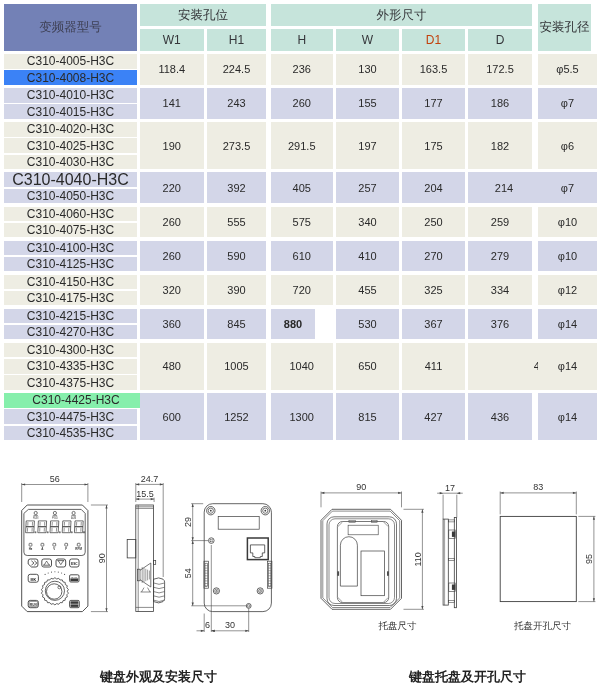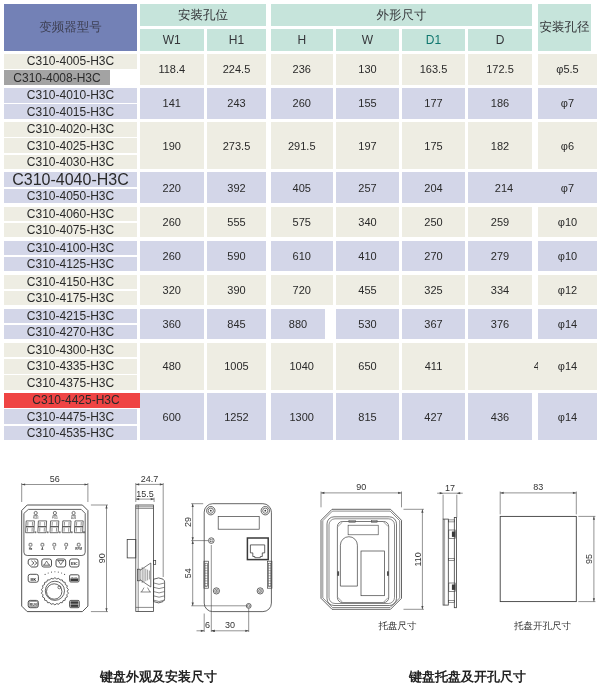--- a/index.html
+++ b/index.html
@@ -9,24 +9,24 @@
 </head>
 <body>
 <div style="position:absolute;left:4.0px;top:4.0px;width:133.0px;height:47.0px;background:#7381b6;display:flex;align-items:center;justify-content:center;font-size:12.5px;color:#3f4156;">变频器型号</div>
 <div style="position:absolute;left:140.0px;top:4.0px;width:126.0px;height:22.0px;background:#c6e4db;display:flex;align-items:center;justify-content:center;font-size:12.5px;color:#35363a;">安装孔位</div>
 <div style="position:absolute;left:271.0px;top:4.0px;width:261.0px;height:22.0px;background:#c6e4db;display:flex;align-items:center;justify-content:center;font-size:12.5px;color:#35363a;">外形尺寸</div>
 <div style="position:absolute;left:538.0px;top:4.0px;width:53px;height:47.0px;background:#c6e4db;display:flex;align-items:center;justify-content:center;font-size:12.5px;color:#35363a;">安装孔径</div>
 <div style="position:absolute;left:140.0px;top:29.0px;width:63.5px;height:22.0px;background:#c6e4db;display:flex;align-items:center;justify-content:center;font-size:12px;color:#35363a;">W1</div>
 <div style="position:absolute;left:207.0px;top:29.0px;width:59.0px;height:22.0px;background:#c6e4db;display:flex;align-items:center;justify-content:center;font-size:12px;color:#35363a;">H1</div>
 <div style="position:absolute;left:271.0px;top:29.0px;width:61.5px;height:22.0px;background:#c6e4db;display:flex;align-items:center;justify-content:center;font-size:12px;color:#35363a;">H</div>
 <div style="position:absolute;left:336.0px;top:29.0px;width:63.0px;height:22.0px;background:#c6e4db;display:flex;align-items:center;justify-content:center;font-size:12px;color:#35363a;">W</div>
-<div style="position:absolute;left:402.0px;top:29.0px;width:63.0px;height:22.0px;background:#c6e4db;display:flex;align-items:center;justify-content:center;font-size:12px;color:#0f766e;">D1</div>
+<div style="position:absolute;left:402.0px;top:29.0px;width:63.0px;height:22.0px;background:#c6e4db;display:flex;align-items:center;justify-content:center;font-size:12px;color:#c2410c;">D1</div>
 <div style="position:absolute;left:468.0px;top:29.0px;width:64.0px;height:22.0px;background:#c6e4db;display:flex;align-items:center;justify-content:center;font-size:12px;color:#35363a;">D</div>
 <div style="position:absolute;left:4.0px;top:54.0px;width:133.0px;height:14.6px;background:#eeede3;display:flex;align-items:center;justify-content:center;font-size:12px;color:#2a2a2a;">C310-4005-H3C</div>
-<div style="position:absolute;left:4.0px;top:70.3px;width:106px;height:14.6px;background:#a3a3a3;display:flex;align-items:center;justify-content:center;font-size:12px;color:#2a2a2a;">C310-4008-H3C</div>
+<div style="position:absolute;left:4.0px;top:70.3px;width:133.0px;height:14.6px;background:#3b82f6;display:flex;align-items:center;justify-content:center;font-size:12px;color:#2a2a2a;">C310-4008-H3C</div>
 <div style="position:absolute;left:140.0px;top:54.0px;width:63.5px;height:30.9px;background:#eeede3;display:flex;align-items:center;justify-content:center;font-size:11px;color:#2a2a2a;">118.4</div>
 <div style="position:absolute;left:207.0px;top:54.0px;width:59.0px;height:30.9px;background:#eeede3;display:flex;align-items:center;justify-content:center;font-size:11px;color:#2a2a2a;">224.5</div>
 <div style="position:absolute;left:271.0px;top:54.0px;width:61.5px;height:30.9px;background:#eeede3;display:flex;align-items:center;justify-content:center;font-size:11px;color:#2a2a2a;">236</div>
 <div style="position:absolute;left:336.0px;top:54.0px;width:63.0px;height:30.9px;background:#eeede3;display:flex;align-items:center;justify-content:center;font-size:11px;color:#2a2a2a;">130</div>
 <div style="position:absolute;left:402.0px;top:54.0px;width:63.0px;height:30.9px;background:#eeede3;display:flex;align-items:center;justify-content:center;font-size:11px;color:#2a2a2a;">163.5</div>
 <div style="position:absolute;left:468.0px;top:54.0px;width:64.0px;height:30.9px;background:#eeede3;display:flex;align-items:center;justify-content:center;font-size:11px;color:#2a2a2a;">172.5</div>
 <div style="position:absolute;left:538.0px;top:54.0px;width:59.0px;height:30.9px;background:#eeede3;display:flex;align-items:center;justify-content:center;font-size:11px;color:#2a2a2a;">φ5.5</div>
 <div style="position:absolute;left:4.0px;top:88.0px;width:133.0px;height:14.6px;background:#d3d6e8;display:flex;align-items:center;justify-content:center;font-size:12px;color:#2a2a2a;">C310-4010-H3C</div>
 <div style="position:absolute;left:4.0px;top:104.4px;width:133.0px;height:14.6px;background:#d3d6e8;display:flex;align-items:center;justify-content:center;font-size:12px;color:#2a2a2a;">C310-4015-H3C</div>
 <div style="position:absolute;left:140.0px;top:88.0px;width:63.5px;height:30.9px;background:#d3d6e8;display:flex;align-items:center;justify-content:center;font-size:11px;color:#2a2a2a;">141</div>
@@ -79,36 +79,36 @@
 <div style="position:absolute;left:207.0px;top:274.6px;width:59.0px;height:30.9px;background:#eeede3;display:flex;align-items:center;justify-content:center;font-size:11px;color:#2a2a2a;">390</div>
 <div style="position:absolute;left:271.0px;top:274.6px;width:61.5px;height:30.9px;background:#eeede3;display:flex;align-items:center;justify-content:center;font-size:11px;color:#2a2a2a;">720</div>
 <div style="position:absolute;left:336.0px;top:274.6px;width:63.0px;height:30.9px;background:#eeede3;display:flex;align-items:center;justify-content:center;font-size:11px;color:#2a2a2a;">455</div>
 <div style="position:absolute;left:402.0px;top:274.6px;width:63.0px;height:30.9px;background:#eeede3;display:flex;align-items:center;justify-content:center;font-size:11px;color:#2a2a2a;">325</div>
 <div style="position:absolute;left:468.0px;top:274.6px;width:64.0px;height:30.9px;background:#eeede3;display:flex;align-items:center;justify-content:center;font-size:11px;color:#2a2a2a;">334</div>
 <div style="position:absolute;left:538.0px;top:274.6px;width:59.0px;height:30.9px;background:#eeede3;display:flex;align-items:center;justify-content:center;font-size:11px;color:#2a2a2a;">φ12</div>
 <div style="position:absolute;left:4.0px;top:308.6px;width:133.0px;height:14.6px;background:#d3d6e8;display:flex;align-items:center;justify-content:center;font-size:12px;color:#2a2a2a;">C310-4215-H3C</div>
 <div style="position:absolute;left:4.0px;top:324.9px;width:133.0px;height:14.6px;background:#d3d6e8;display:flex;align-items:center;justify-content:center;font-size:12px;color:#2a2a2a;">C310-4270-H3C</div>
 <div style="position:absolute;left:140.0px;top:308.6px;width:63.5px;height:30.9px;background:#d3d6e8;display:flex;align-items:center;justify-content:center;font-size:11px;color:#2a2a2a;">360</div>
 <div style="position:absolute;left:207.0px;top:308.6px;width:59.0px;height:30.9px;background:#d3d6e8;display:flex;align-items:center;justify-content:center;font-size:11px;color:#2a2a2a;">845</div>
-<div style="position:absolute;left:271.0px;top:308.6px;width:54px;height:30.9px;background:#d3d6e8;display:flex;align-items:center;justify-content:center;font-size:11px;color:#2a2a2a;">880</div>
+<div style="position:absolute;left:271.0px;top:308.6px;width:44px;height:30.9px;background:#d3d6e8;display:flex;align-items:center;justify-content:center;font-size:11px;color:#2a2a2a;font-weight:bold;">880</div>
 <div style="position:absolute;left:336.0px;top:308.6px;width:63.0px;height:30.9px;background:#d3d6e8;display:flex;align-items:center;justify-content:center;font-size:11px;color:#2a2a2a;">530</div>
 <div style="position:absolute;left:402.0px;top:308.6px;width:63.0px;height:30.9px;background:#d3d6e8;display:flex;align-items:center;justify-content:center;font-size:11px;color:#2a2a2a;">367</div>
 <div style="position:absolute;left:468.0px;top:308.6px;width:64.0px;height:30.9px;background:#d3d6e8;display:flex;align-items:center;justify-content:center;font-size:11px;color:#2a2a2a;">376</div>
 <div style="position:absolute;left:538.0px;top:308.6px;width:59.0px;height:30.9px;background:#d3d6e8;display:flex;align-items:center;justify-content:center;font-size:11px;color:#2a2a2a;">φ14</div>
 <div style="position:absolute;left:4.0px;top:342.6px;width:133.0px;height:14.6px;background:#eeede3;display:flex;align-items:center;justify-content:center;font-size:12px;color:#2a2a2a;">C310-4300-H3C</div>
 <div style="position:absolute;left:4.0px;top:359.0px;width:133.0px;height:14.6px;background:#eeede3;display:flex;align-items:center;justify-content:center;font-size:12px;color:#2a2a2a;">C310-4335-H3C</div>
 <div style="position:absolute;left:4.0px;top:375.3px;width:133.0px;height:14.6px;background:#eeede3;display:flex;align-items:center;justify-content:center;font-size:12px;color:#2a2a2a;">C310-4375-H3C</div>
 <div style="position:absolute;left:140.0px;top:342.6px;width:63.5px;height:47.3px;background:#eeede3;display:flex;align-items:center;justify-content:center;font-size:11px;color:#2a2a2a;">480</div>
 <div style="position:absolute;left:207.0px;top:342.6px;width:59.0px;height:47.3px;background:#eeede3;display:flex;align-items:center;justify-content:center;font-size:11px;color:#2a2a2a;">1005</div>
 <div style="position:absolute;left:271.0px;top:342.6px;width:61.5px;height:47.3px;background:#eeede3;display:flex;align-items:center;justify-content:center;font-size:11px;color:#2a2a2a;">1040</div>
 <div style="position:absolute;left:336.0px;top:342.6px;width:63.0px;height:47.3px;background:#eeede3;display:flex;align-items:center;justify-content:center;font-size:11px;color:#2a2a2a;">650</div>
 <div style="position:absolute;left:402.0px;top:342.6px;width:63.0px;height:47.3px;background:#eeede3;display:flex;align-items:center;justify-content:center;font-size:11px;color:#2a2a2a;">411</div>
 <div style="position:absolute;left:468.0px;top:342.6px;width:64.0px;height:47.3px;background:#eeede3;display:flex;align-items:center;justify-content:center;font-size:11px;color:#2a2a2a;padding-left:43px;">420</div>
 <div style="position:absolute;left:538.0px;top:342.6px;width:59.0px;height:47.3px;background:#eeede3;display:flex;align-items:center;justify-content:center;font-size:11px;color:#2a2a2a;">φ14</div>
-<div style="position:absolute;left:4.0px;top:393.0px;width:144px;height:14.6px;background:#ef4444;display:flex;align-items:center;justify-content:center;font-size:12px;color:#2a2a2a;">C310-4425-H3C</div>
+<div style="position:absolute;left:4.0px;top:393.0px;width:144px;height:14.6px;background:#86efac;display:flex;align-items:center;justify-content:center;font-size:12px;color:#2a2a2a;">C310-4425-H3C</div>
 <div style="position:absolute;left:4.0px;top:409.3px;width:133.0px;height:14.6px;background:#d3d6e8;display:flex;align-items:center;justify-content:center;font-size:12px;color:#2a2a2a;">C310-4475-H3C</div>
 <div style="position:absolute;left:4.0px;top:425.6px;width:133.0px;height:14.6px;background:#d3d6e8;display:flex;align-items:center;justify-content:center;font-size:12px;color:#2a2a2a;">C310-4535-H3C</div>
 <div style="position:absolute;left:140.0px;top:393.0px;width:63.5px;height:47.3px;background:#d3d6e8;display:flex;align-items:center;justify-content:center;font-size:11px;color:#2a2a2a;">600</div>
 <div style="position:absolute;left:207.0px;top:393.0px;width:59.0px;height:47.3px;background:#d3d6e8;display:flex;align-items:center;justify-content:center;font-size:11px;color:#2a2a2a;">1252</div>
 <div style="position:absolute;left:271.0px;top:393.0px;width:61.5px;height:47.3px;background:#d3d6e8;display:flex;align-items:center;justify-content:center;font-size:11px;color:#2a2a2a;">1300</div>
 <div style="position:absolute;left:336.0px;top:393.0px;width:63.0px;height:47.3px;background:#d3d6e8;display:flex;align-items:center;justify-content:center;font-size:11px;color:#2a2a2a;">815</div>
 <div style="position:absolute;left:402.0px;top:393.0px;width:63.0px;height:47.3px;background:#d3d6e8;display:flex;align-items:center;justify-content:center;font-size:11px;color:#2a2a2a;">427</div>
 <div style="position:absolute;left:468.0px;top:393.0px;width:64.0px;height:47.3px;background:#d3d6e8;display:flex;align-items:center;justify-content:center;font-size:11px;color:#2a2a2a;">436</div>
 <div style="position:absolute;left:538.0px;top:393.0px;width:59.0px;height:47.3px;background:#d3d6e8;display:flex;align-items:center;justify-content:center;font-size:11px;color:#2a2a2a;">φ14</div>
 <svg style="position:absolute;left:0;top:455px;" width="600" height="200" viewBox="0 455 600 200" font-family="&quot;Liberation Sans&quot;,sans-serif">

